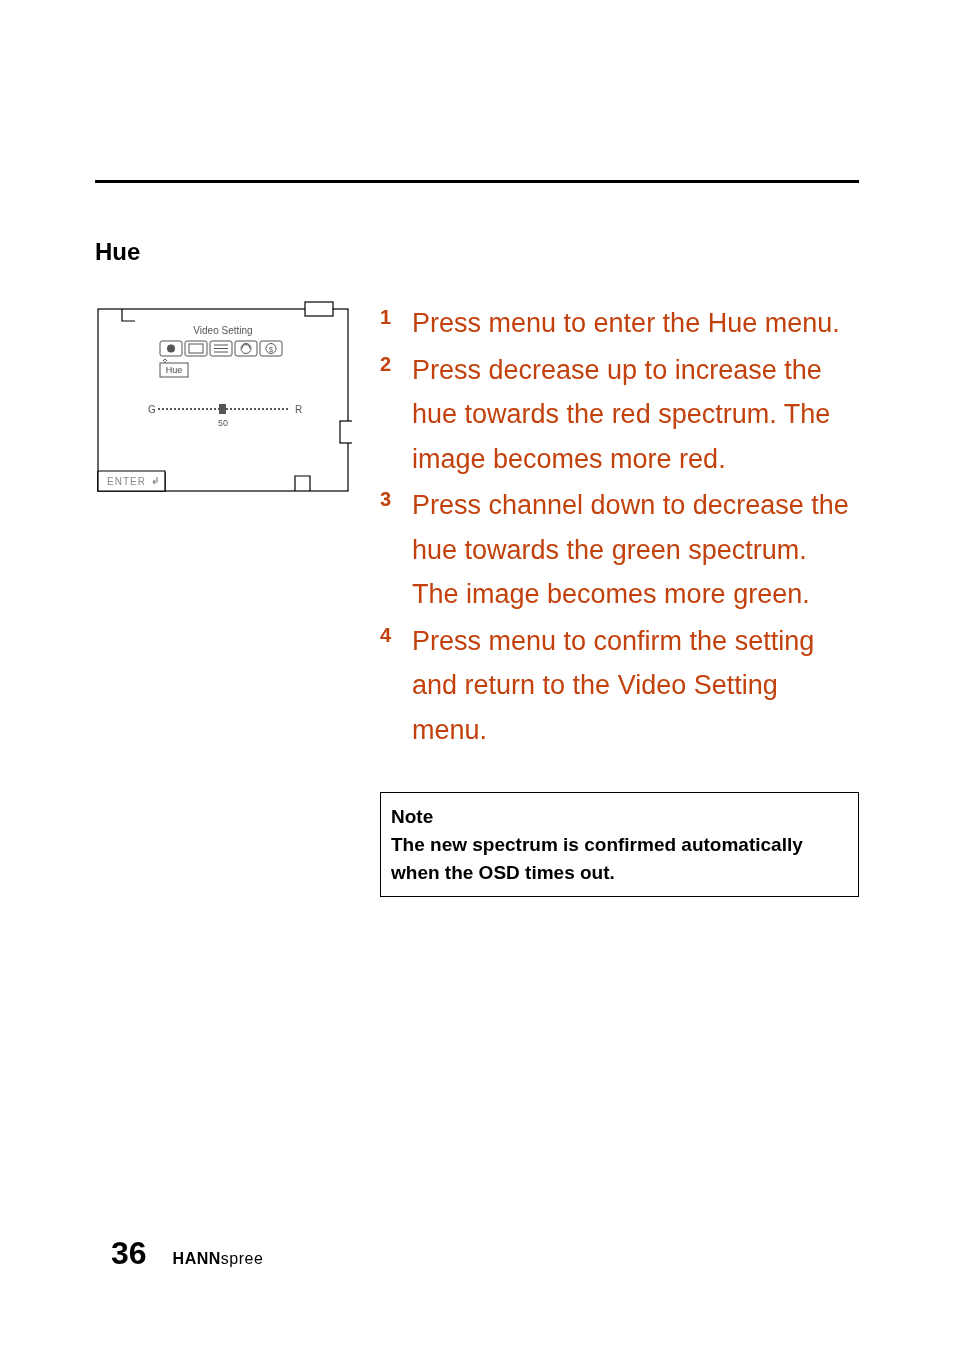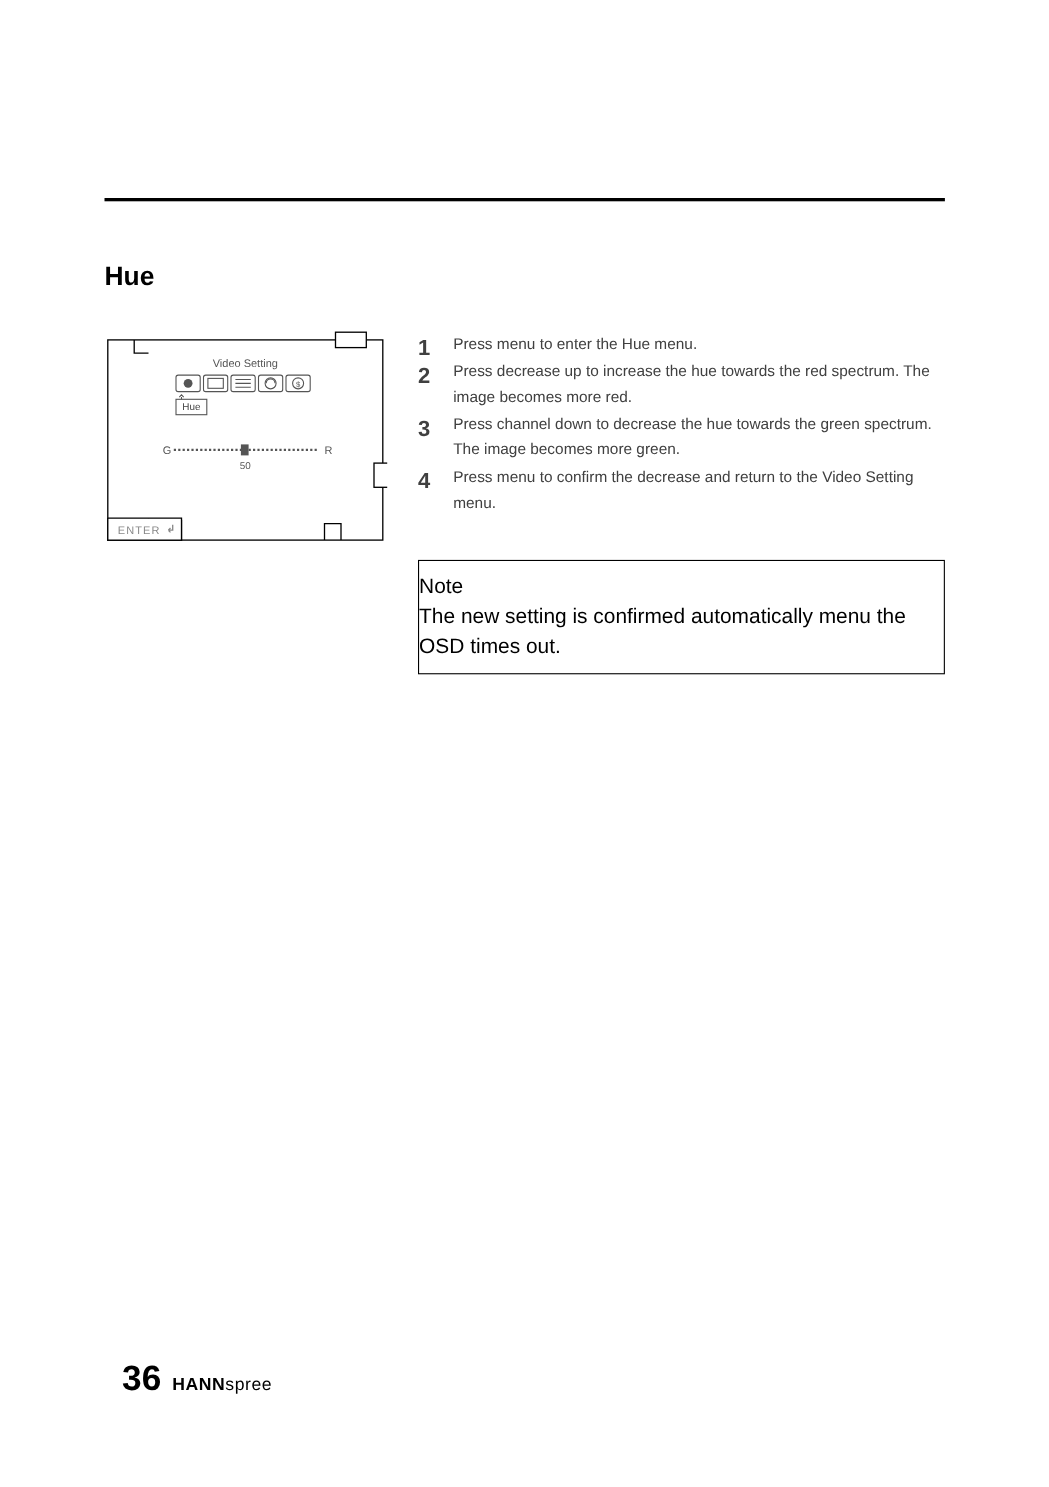--- a/index.html
+++ b/index.html
@@ -41,58 +41,59 @@
       height: 195px;
     }
     .steps {
       list-style: none;
       counter-reset: step;
     }
     .steps li {
       counter-increment: step;
       position: relative;
       padding-left: 32px;
-      font-size: 14px;
+      font-size: 27px;
       line-height: 1.65;
       margin-bottom: 2px;
-      color: #404040;
+      color: #c2410c;
     }
     .steps li::before {
       content: counter(step);
       position: absolute;
       left: 0;
       top: 0;
       font-weight: bold;
       font-size: 20px;
     }
     .note-box {
       border: 1px solid #000;
-      padding: 10px 0;
+      padding: 10px 10px;
       margin-top: 40px;
       font-size: 19px;
-      font-weight: normal;
+      font-weight: bold;
       line-height: 1.45;
     }
     .footer {
       position: absolute;
       bottom: 80px;
       left: 95px;
       display: flex;
       align-items: baseline;
       gap: 10px;
     }
     .page-number {
       font-size: 32px;
       font-weight: 900;
       font-family: "Arial Black", Arial, sans-serif;
       margin-left: 16px;
     }
     .brand {
       font-size: 16px;
       letter-spacing: 0.5px;
+      margin-left: 16px;
     }
     .brand-bold {
       font-weight: bold;
     }
     .brand-light {
       font-weight: normal;
     }
   </style>
 </head>
 <body>
@@ -157,26 +158,26 @@
           <path d="M6,0 L6,5 L2,5 M2,5 L4,3 M2,5 L4,7" fill="none" stroke="#888" stroke-width="1.2"></path>
         </g>
       </svg>
     </div>
 
     <div class="text-col">
       <ol class="steps">
         <li>Press menu to enter the Hue menu.</li>
         <li>Press decrease up to increase the hue towards the red spectrum. The image becomes more red.</li>
         <li>Press channel down to decrease the hue towards the green spectrum. The image becomes more green.</li>
-        <li>Press menu to confirm the decrease and return to the Video Setting menu.</li>
+        <li>Press menu to confirm the setting and return to the Video Setting menu.</li>
       </ol>
 
       <div class="note-box">
         <div>Note</div>
-        <div>The new setting is confirmed automatically menu the OSD times out.</div>
+        <div>The new spectrum is confirmed automatically when the OSD times out.</div>
       </div>
     </div>
   </div>
 </div>
 
 <div class="footer">
   <span class="page-number">36</span>
   <span class="brand">
     <span class="brand-bold">HANN</span><span class="brand-light">spree</span>
   </span>

